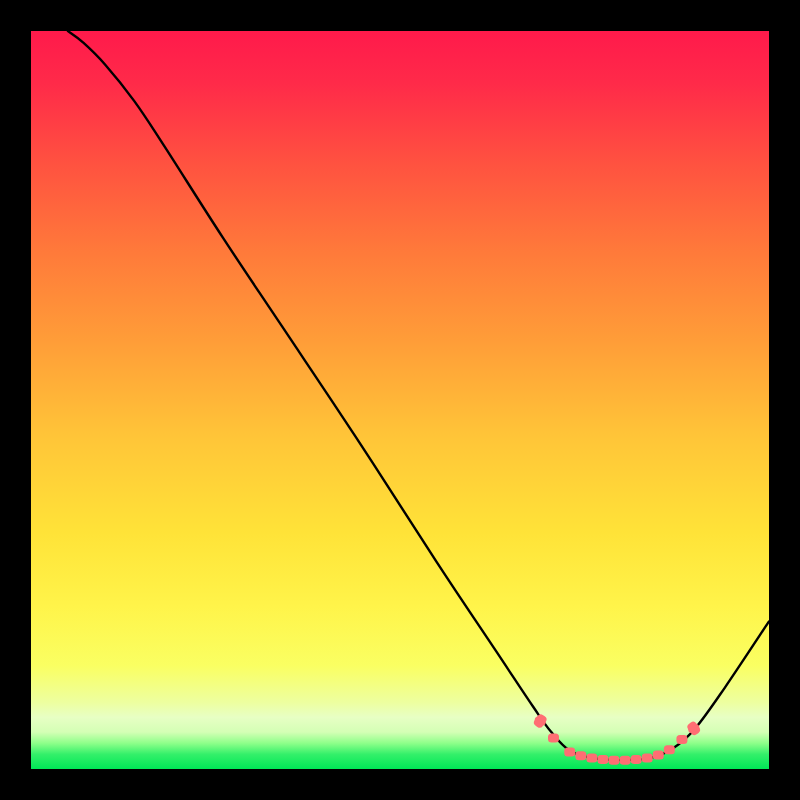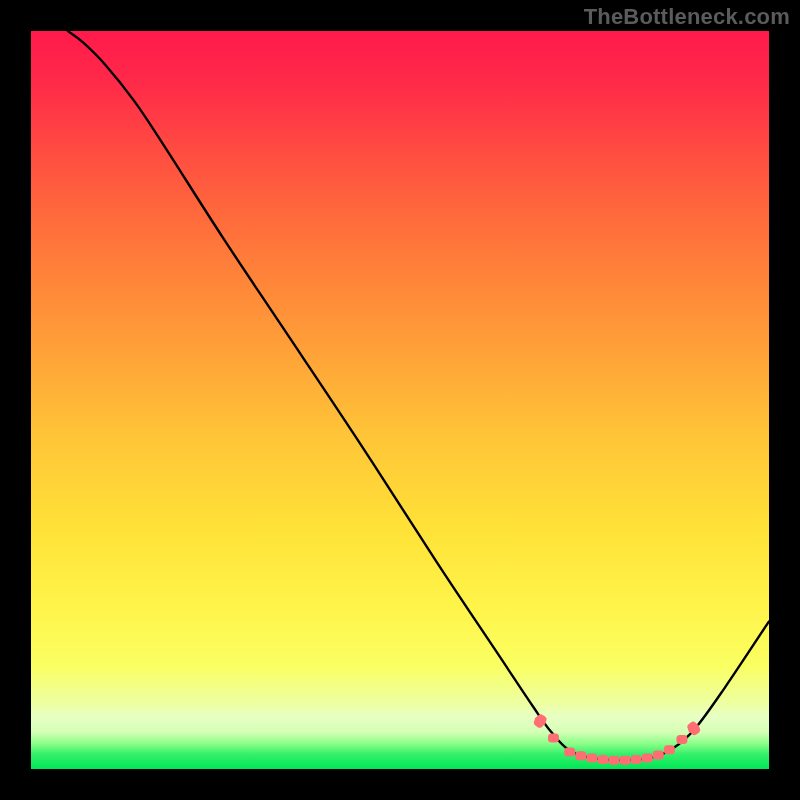--- a/index.html
+++ b/index.html
@@ -39,21 +39,20 @@
     width: 738px;
     height: 738px;
     display: block;
   }
 </style>
 </head>
 <body>
 
 <div class="frame">
 
-  <div class="watermark">TheBottleneck.com</div>
 
   <div class="plot-area">
     <svg class="plot-svg" viewBox="0 0 738 738" preserveAspectRatio="none">
       <defs>
         <linearGradient id="bg-grad" x1="0" y1="0" x2="0" y2="1">
           <stop offset="0%" stop-color="#ff1a4b"></stop>
           <stop offset="7%" stop-color="#ff2a49"></stop>
           <stop offset="18%" stop-color="#ff5240"></stop>
           <stop offset="30%" stop-color="#ff7a3a"></stop>
           <stop offset="42%" stop-color="#ff9d38"></stop>

